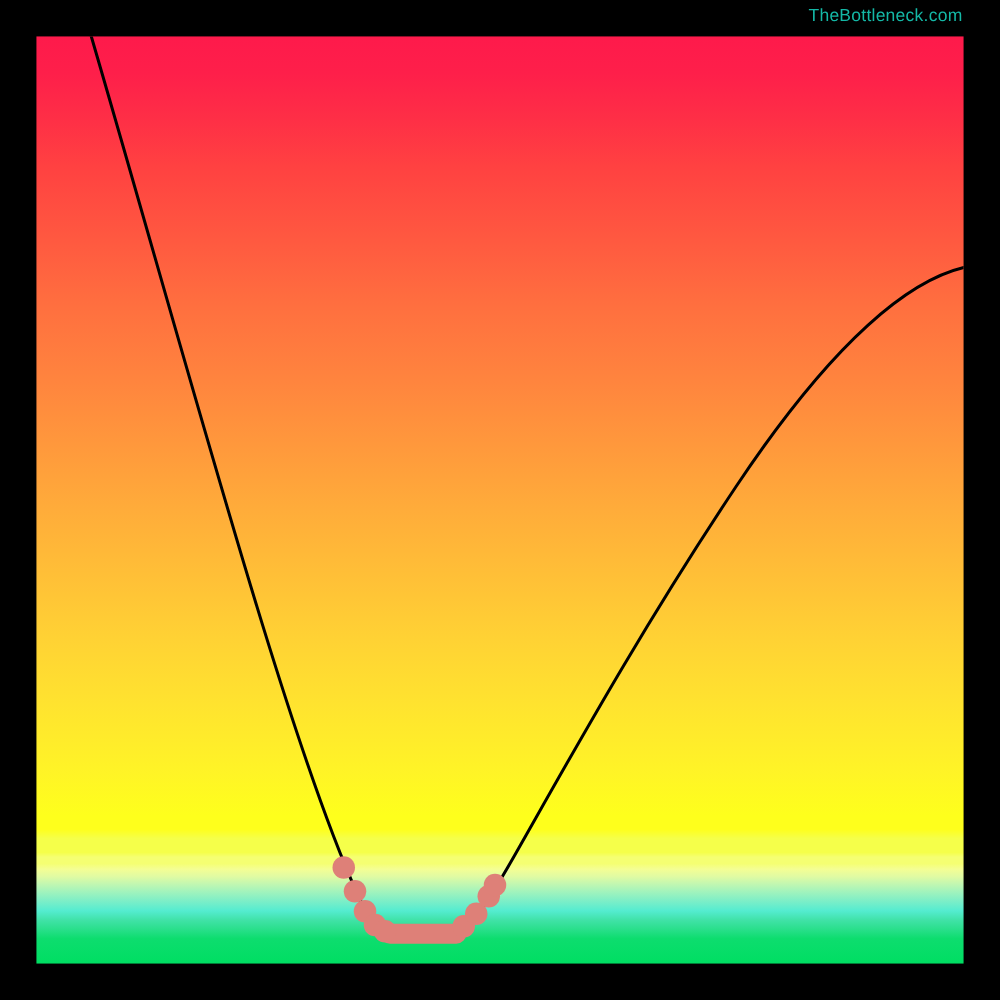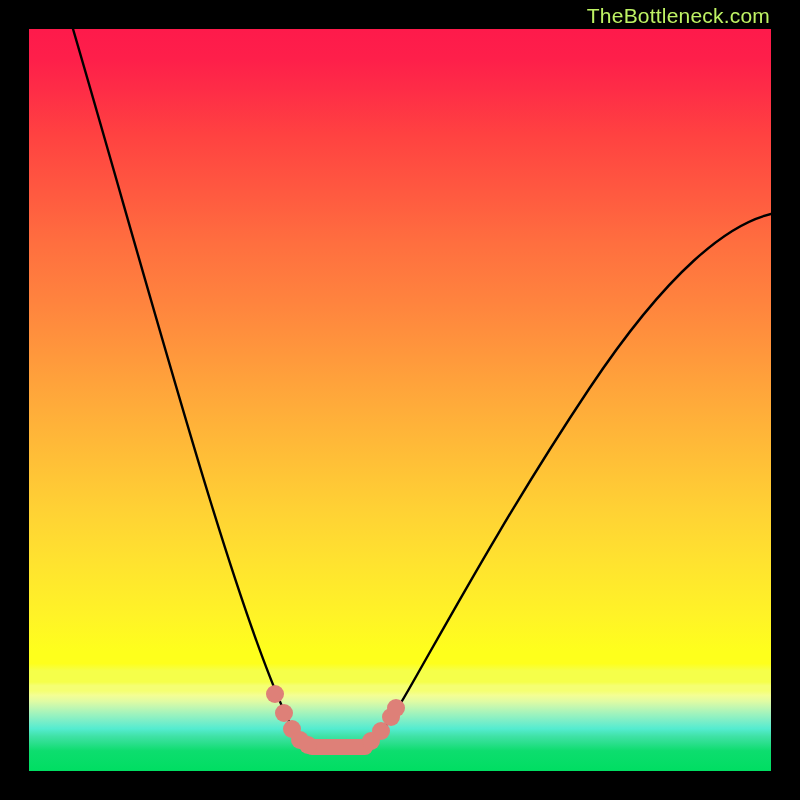--- a/index.html
+++ b/index.html
@@ -65,22 +65,22 @@
   .curve-svg {
     position: absolute;
     inset: 0;
     width: 742px;
     height: 742px;
   }
   .watermark {
     position: absolute;
     top: 4px;
     right: 30px;
-    color: #bef264;
-    font-size: 21px;
+    color: #14b8a6;
+    font-size: 14px;
     font-weight: 500;
     letter-spacing: 0.2px;
   }
 </style>
 </head>
 <body>
 
 <div class="frame">
 
   <div class="plot-area">

